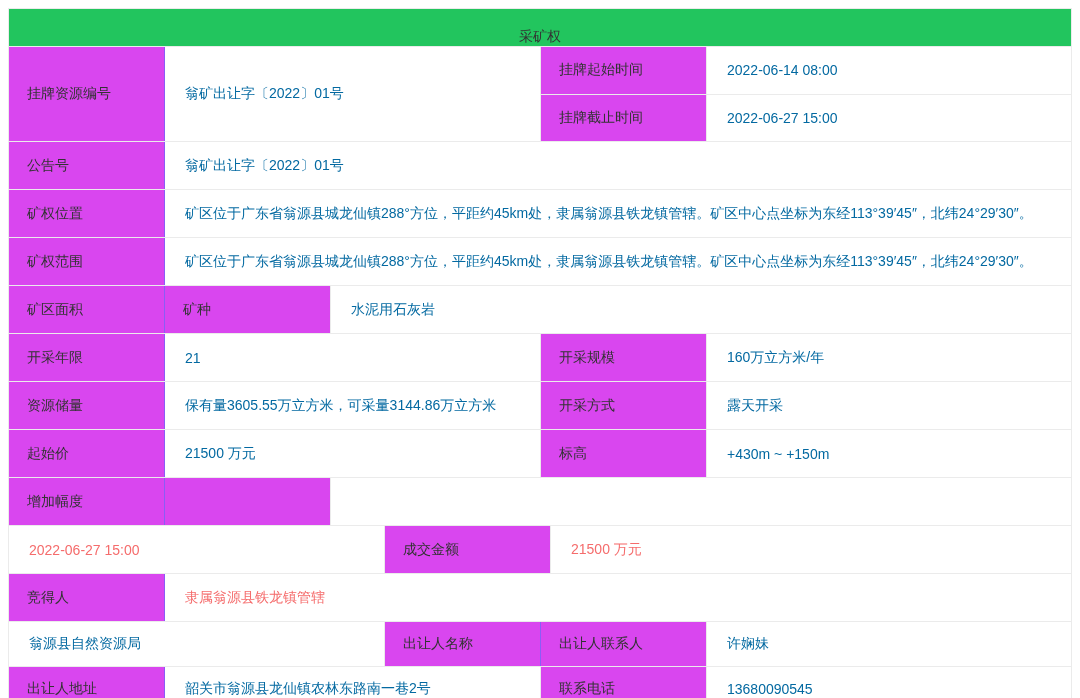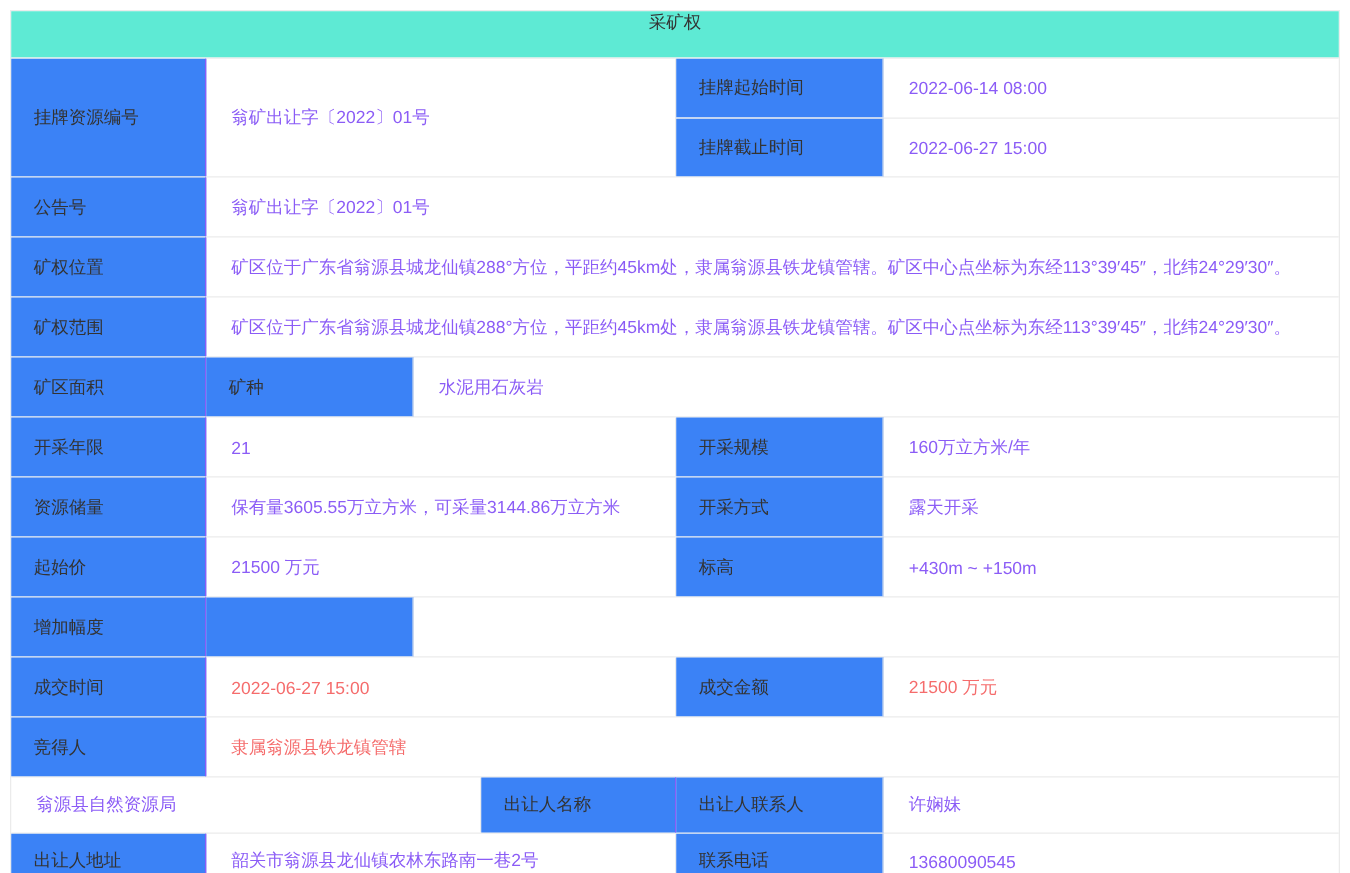--- a/index.html
+++ b/index.html
@@ -22,42 +22,42 @@
     background: #ffffff;
   }
   .row { display: flex; align-items: stretch; }
   .detail-table > .row + .row { border-top: 1px solid #ebebeb; }
   .h-row { height: 47px; }
   .h-small { height: 44px; }
   .row-a { height: 94px; }
   .title-row {
     height: 37px;
     display: flex;
-    align-items: flex-start;
+    align-items: flex-end;
     justify-content: center;
-    background: #5eead4;
+    background: #22c55e;
     color: #333333;
   }
   .cell {
     display: flex;
     align-items: center;
     box-sizing: border-box;
     overflow: hidden;
     white-space: nowrap;
   }
   .label {
-    background: #3b82f6;
+    background: #d946ef;
     color: #333333;
     padding-left: 18px;
     padding-right: 6px;
   }
   .value {
     padding-left: 20px;
     padding-right: 8px;
-    color: #8b5cf6;
+    color: #0369a1;
   }
   .c1 { width: 156px; border-right: 1px solid #8b5cf6; }
   .c2 { width: 376px; border-right: 1px solid #ebebeb; }
   .c3 { width: 166px; border-right: 1px solid #ebebeb; }
   .c4 { flex: 1; }
   .cspan { flex: 1; }
   .subcol { flex: 1; display: flex; flex-direction: column; }
   .subrow { flex: 1; display: flex; align-items: stretch; }
   .subrow + .subrow { border-top: 1px solid #ebebeb; justify-content: center; }
   .red { color: #f56c6c; }
@@ -128,21 +128,20 @@
     <div class="cell value c4">+430m ~ +150m</div>
   </div>
 
   <div class="row h-row">
     <div class="cell label c1">增加幅度</div>
     <div class="cell label c3"></div>
     <div class="cell value c4"></div>
   </div>
 
   <div class="row h-row">
-    <div class="cell label c1">成交时间</div>
     <div class="cell value c2 red">2022-06-27 15:00</div>
     <div class="cell label c3">成交金额</div>
     <div class="cell value c4 red">21500 万元</div>
   </div>
 
   <div class="row h-row">
     <div class="cell label c1">竞得人</div>
     <div class="cell value cspan red">隶属翁源县铁龙镇管辖</div>
   </div>
 

